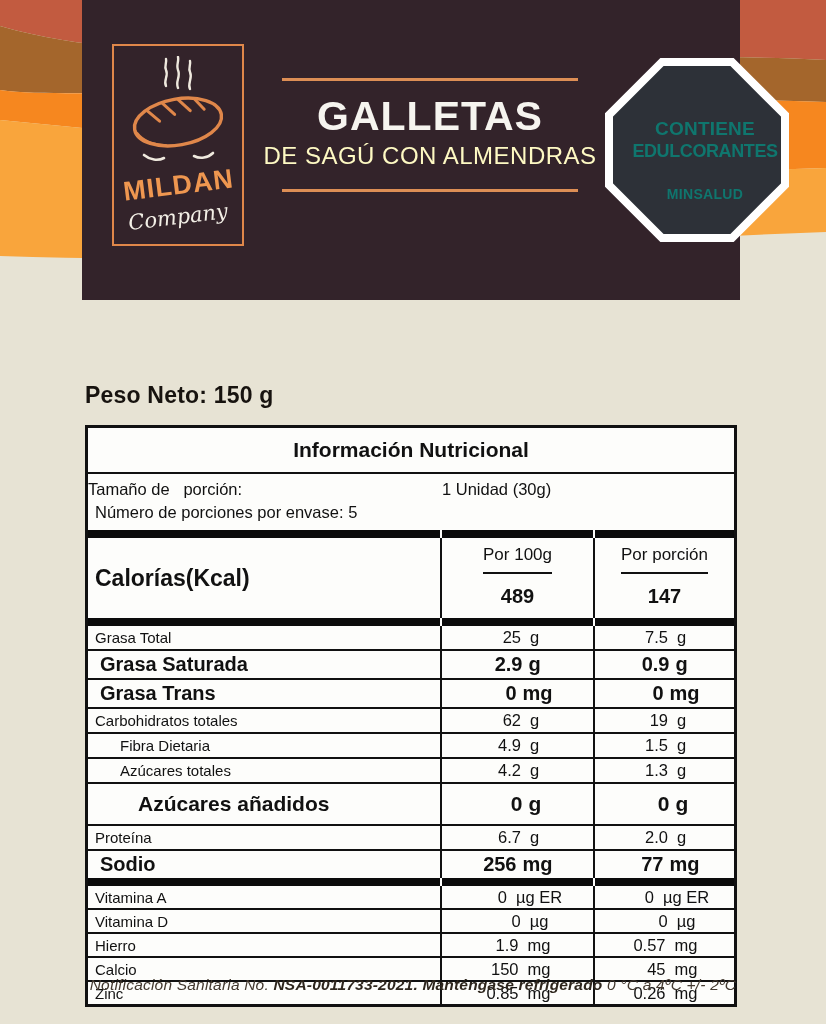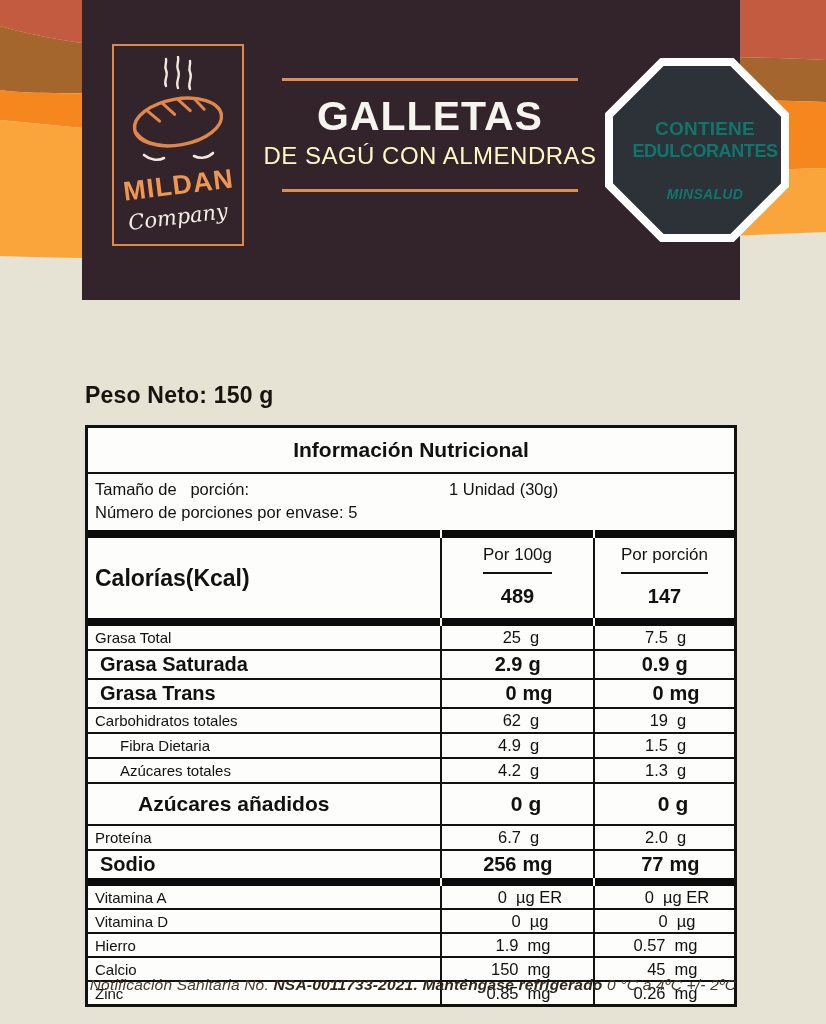--- a/index.html
+++ b/index.html
@@ -60,41 +60,41 @@
     left:603px;top:56px;width:188px;height:188px;
   }
   .badge svg{position:absolute;left:0;top:0;}
   .badge-text{
     position:absolute;left:8px;top:0;width:188px;height:188px;
     display:flex;flex-direction:column;align-items:center;
     color:#0f766e;text-align:center;
   }
   .badge-l1{margin-top:62px;font-weight:bold;font-size:19px;line-height:22px;letter-spacing:.2px;}
   .badge-l2{font-weight:bold;font-size:18px;line-height:22px;letter-spacing:-0.4px;}
-  .badge-l3{margin-top:24px;font-weight:bold;font-size:14px;letter-spacing:.3px;font-style:italic;}
+  .badge-l3{margin-top:24px;font-weight:bold;font-size:14px;letter-spacing:.3px;}
 
   
   .peso{
     left:85px;top:382px;font-size:23px;font-weight:bold;color:#17130f;
     letter-spacing:.2px;
   }
 
   
   .ntable{
     left:85px;top:425px;width:652px;
     background:#fdfdfb;border:3px solid #111;box-sizing:border-box;
     color:#111;
   }
   .t-title{
     height:44px;display:flex;align-items:center;justify-content:center;
     font-size:21px;font-weight:bold;border-bottom:2px solid #111;
   }
   .t-serv{padding:4px 0 6px 0;}
   .serv-line{display:flex;font-size:16.5px;line-height:23px;}
-  .serv-label{flex:0 0 354px;padding-left:7px;white-space:pre;}
+  .serv-label{flex:0 0 354px;white-space:pre;}
   .serv-value{flex:1;}
   .serv-line2{padding-left:7px;font-size:16.5px;line-height:23px;}
 
   .band{height:8px;display:flex;}
   .band > div{background:#0b0b0b;height:100%;}
   .band .b1{flex:0 0 352px;}
   .band .b2{flex:0 0 151px;margin-left:2px;}
   .band .b3{flex:1;margin-left:2px;}
 
   .cal-grid{display:flex;height:80px;border-radius:25px;}

